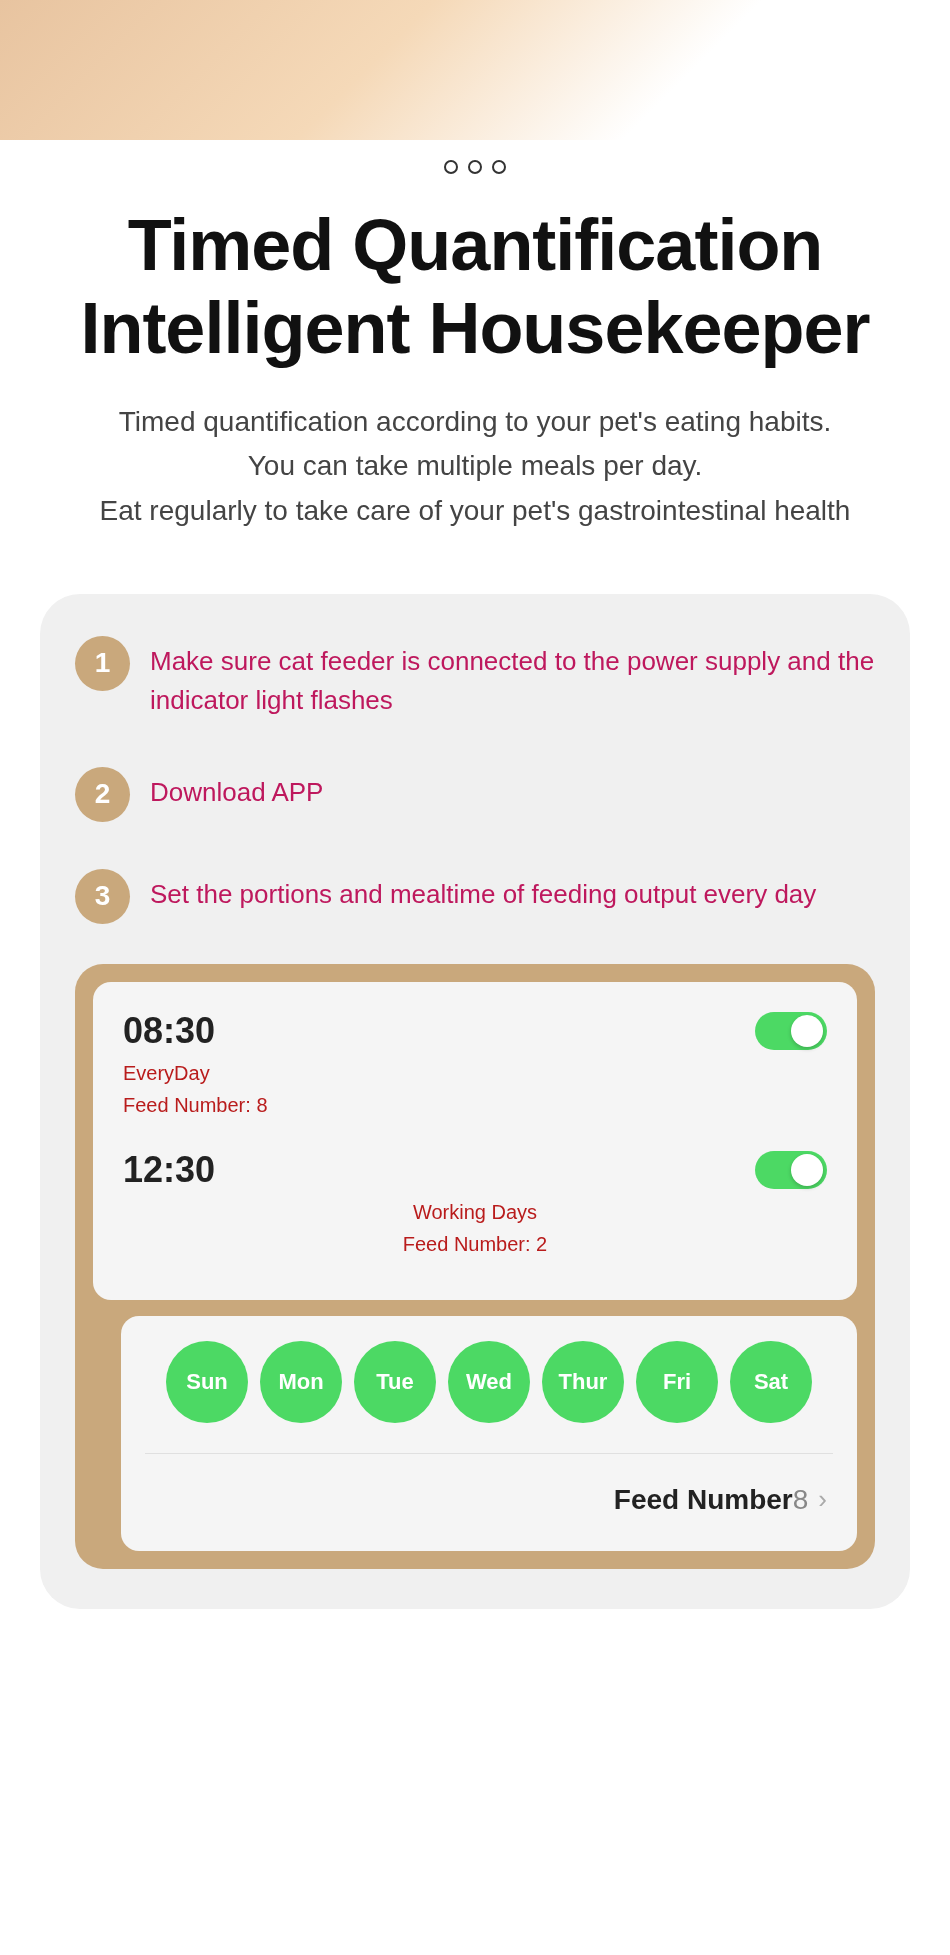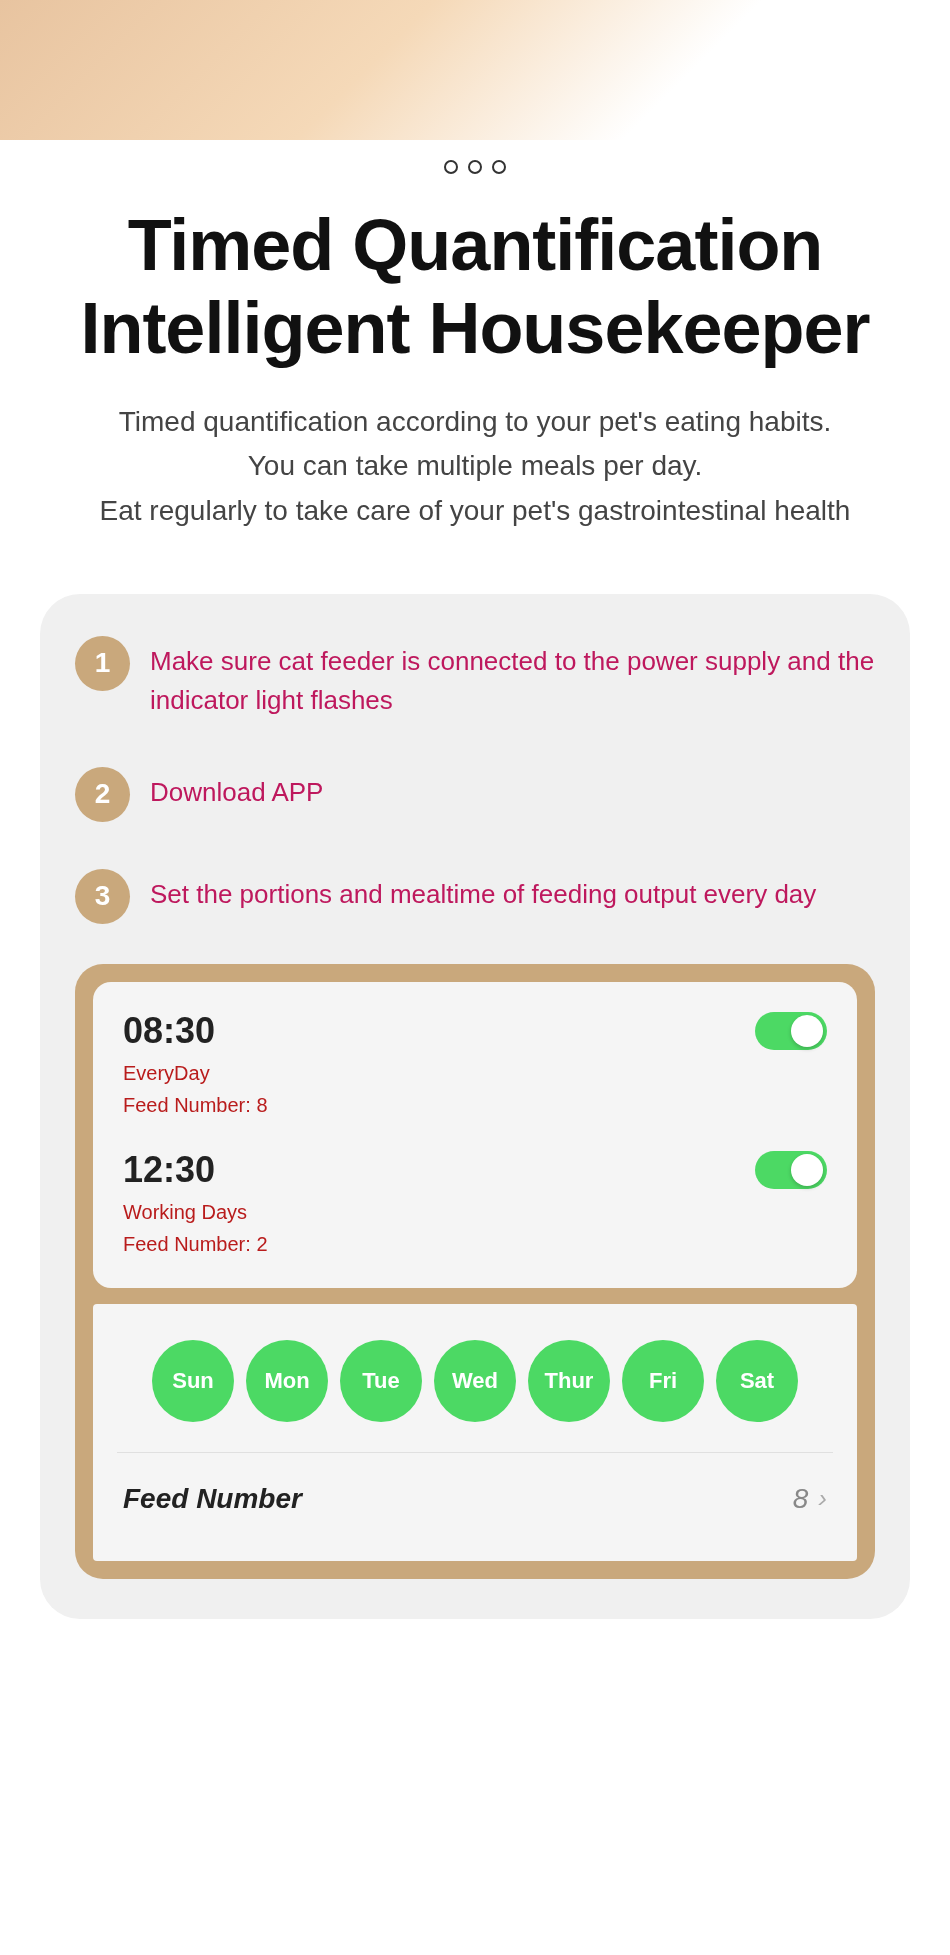--- a/index.html
+++ b/index.html
@@ -111,21 +111,22 @@
       border-radius: 18px;
       padding: 28px 30px;
       margin-bottom: 16px;
     }
 
     .meal-entry {
       margin-bottom: 28px;
     }
 
     .meal-entry:last-child {
-      margin-bottom: 0;
+      margin-bottom: 12px;
+      text-align: center;
     }
 
     .meal-header {
       display: flex;
       justify-content: space-between;
       align-items: center;
       gap: 12px;
     }
 
     .meal-time {
@@ -157,22 +158,23 @@
 
     .meal-detail {
       font-size: 20px;
       color: #b91c1c;
       margin-top: 5px;
       line-height: 1.6;
     }
 
     .day-selector-card {
       background: #f5f5f5;
-      border-radius: 4px;
-      padding: 36px 24px;
+      border-radius: 18px;
+      padding: 25px 24px;
+      margin-left: 28px;
     }
 
     .day-pills {
       display: flex;
       gap: 12px;
       justify-content: center;
       flex-wrap: wrap;
       margin-bottom: 30px;
     }
 
@@ -184,24 +186,23 @@
       color: #fff;
       font-size: 22px;
       font-weight: 600;
       display: flex;
       align-items: center;
       justify-content: center;
     }
 
     .feed-number-row {
       display: flex;
-      justify-content: space-between;
+      justify-content: flex-end;
       align-items: center;
       padding: 10px 6px;
-      font-style: italic;
     }
 
     .feed-number-label {
       font-size: 28px;
       font-weight: 600;
       color: #222;
     }
 
     .feed-number-value {
       display: flex;

